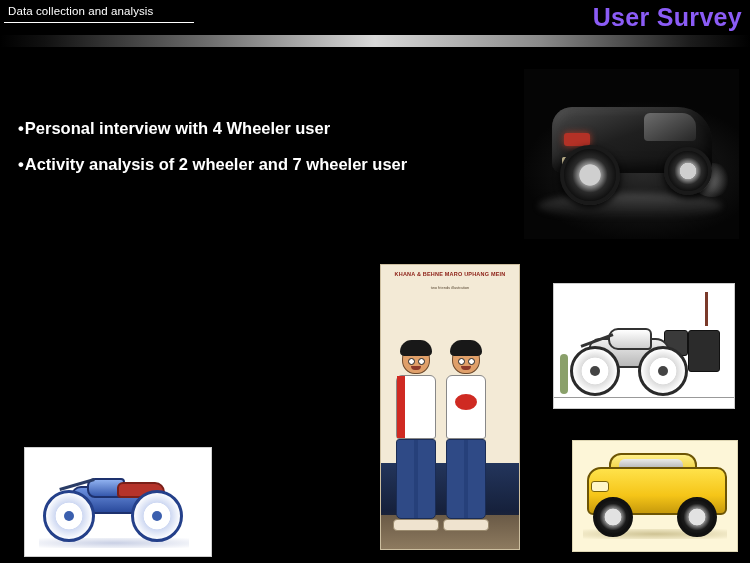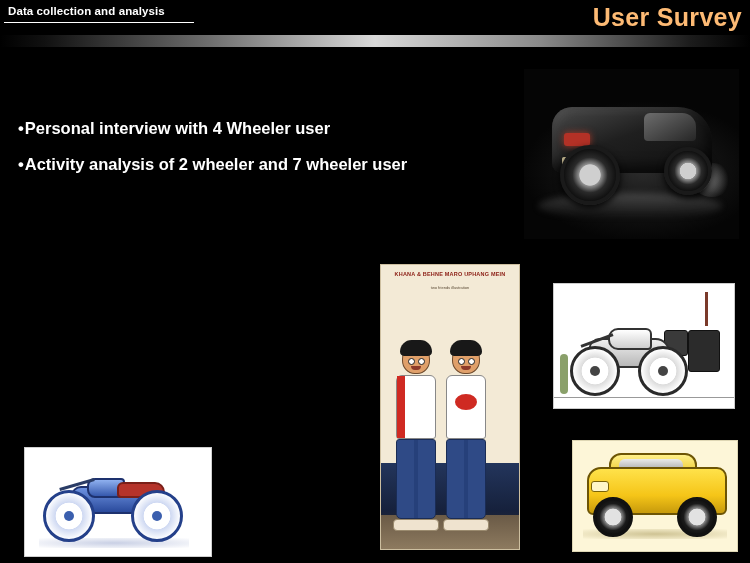--- a/index.html
+++ b/index.html
@@ -25,36 +25,36 @@
     width: 750px;
     height: 35px;
     background: #000000;
   }
   .header-label {
     position: absolute;
     left: 8px;
     top: 5px;
     color: #ffffff;
     font-size: 11.5px;
-    font-weight: bold;
+    font-weight: normal;
     letter-spacing: 0.1px;
   }
   .header-rule {
     position: absolute;
     left: 4px;
     top: 22px;
     width: 190px;
     height: 1px;
     background: #ffffff;
   }
   .header-title {
     position: absolute;
     right: 8px;
     top: 3px;
-    color: #fdba74;
+    color: #8b5cf6;
     font-size: 25px;
     font-weight: bold;
     letter-spacing: 0.3px;
   }
   .header-gradient {
     position: absolute;
     left: 0;
     top: 35px;
     width: 750px;
     height: 12px;

